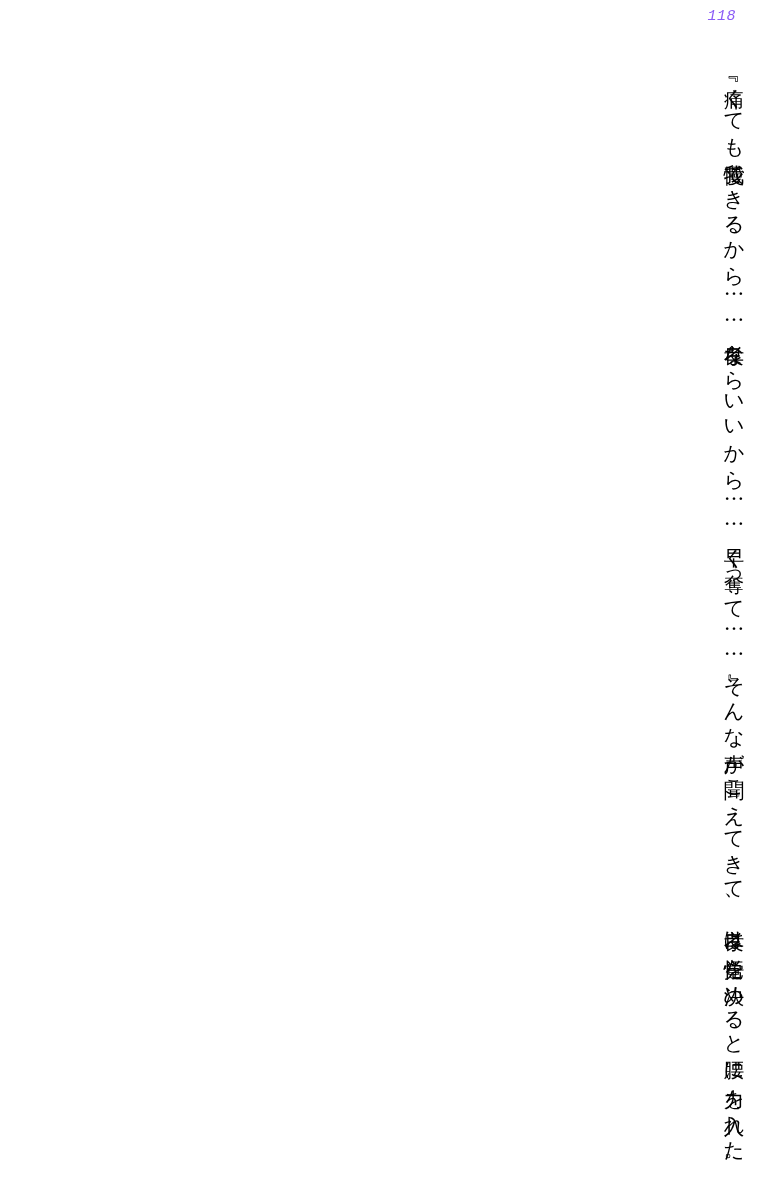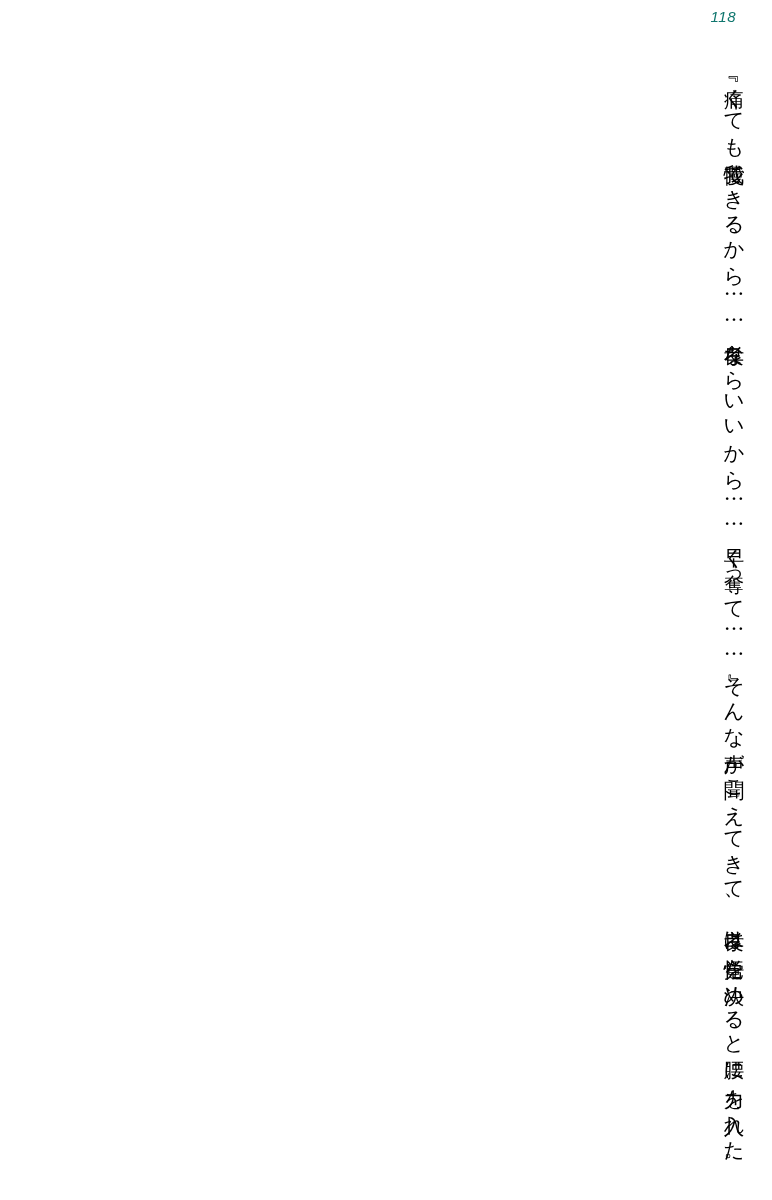--- a/index.html
+++ b/index.html
@@ -18,25 +18,25 @@
     position: relative;
     width: 772px;
     height: 1200px;
     box-sizing: border-box;
     background: #fff;
   }
   .page-number {
     position: absolute;
     top: 8px;
     right: 36px;
-    font-family: Liberation Sans, sans-serif;
+    font-family: Liberation Mono, monospace;
     font-style: italic;
     font-size: 15px;
     letter-spacing: 0.5px;
-    color: #0f766e;
+    color: #8b5cf6;
   }
   .text-block {
     position: absolute;
     top: 70px;
     right: 28px;
     left: 28px;
     bottom: 40px;
     writing-mode: vertical-rl;
     text-orientation: upright;
     direction: ltr;

